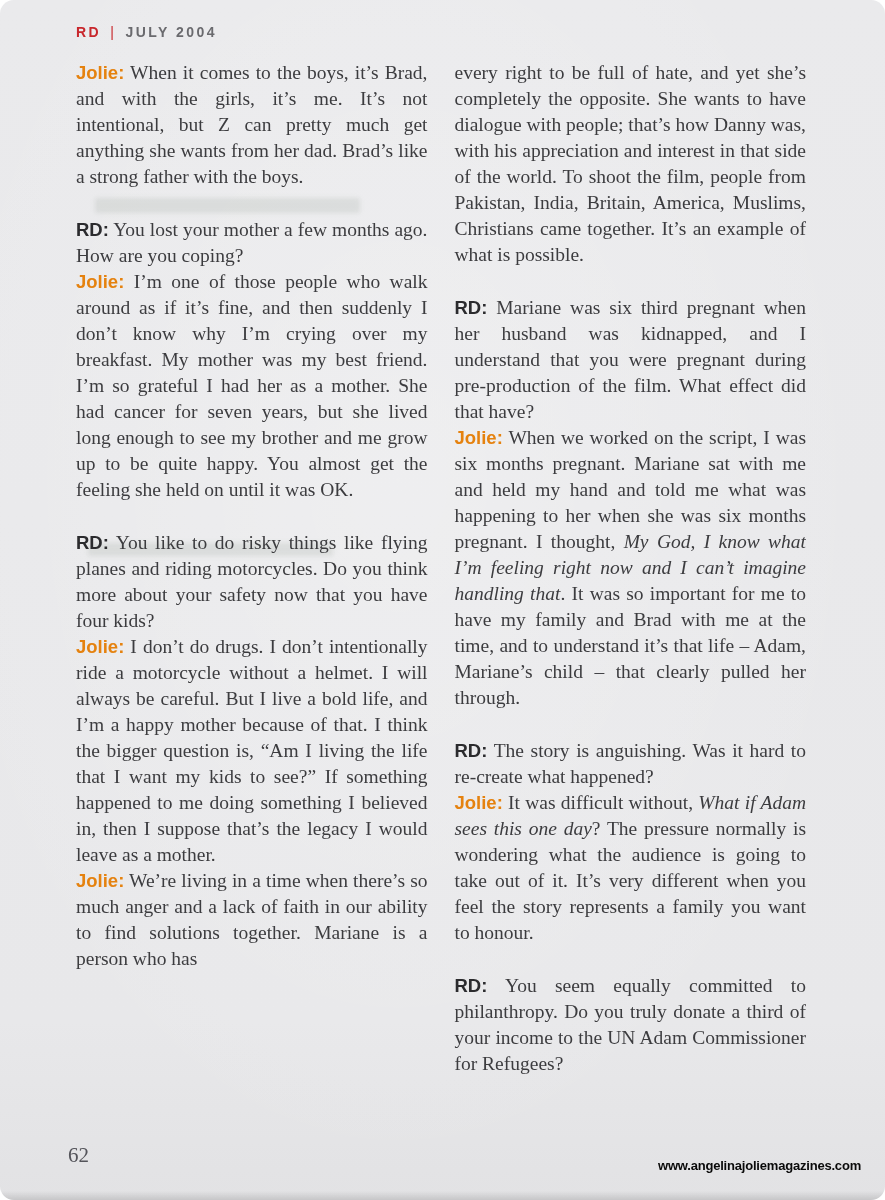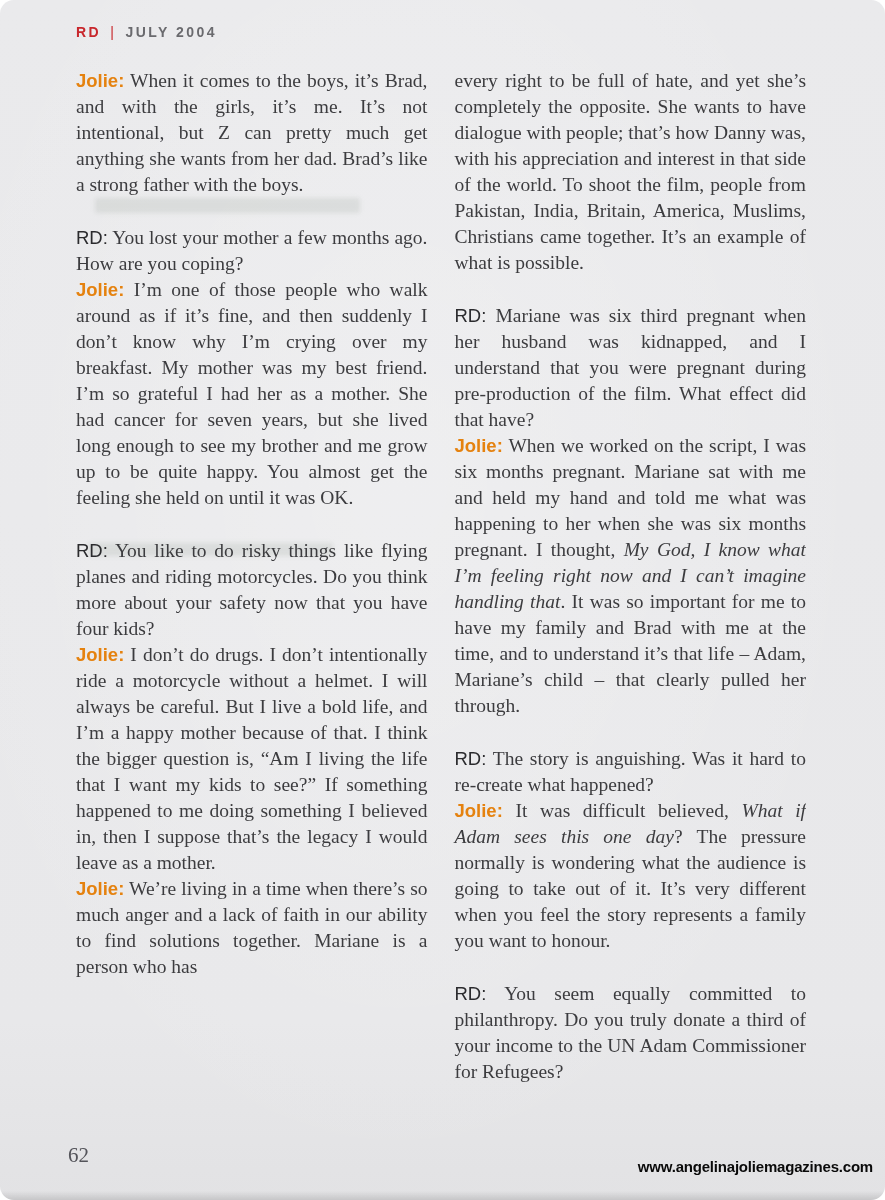--- a/index.html
+++ b/index.html
@@ -18,52 +18,52 @@
     position:absolute;left:76px;top:24px;
     font-family:"Liberation Sans", sans-serif;
     font-size:14px;letter-spacing:2.5px;
     display:flex;align-items:baseline;gap:9px;
     white-space:nowrap;
   }
   .brand{font-weight:700;color:var(--brand-red,#c8272c);}
   .pipe{color:var(--brand-red,#c8272c);font-weight:400;}
   .issue{color:var(--header-gray,#6a6a6e);font-weight:600;}
   .columns{
-    position:absolute;left:76px;top:68px;width:730px;height:1078px;
+    position:absolute;left:76px;top:60px;width:730px;height:1078px;
     display:flex;gap:27px;overflow:hidden;
   }
   .col{flex:1 1 0;min-width:0;}
   .para{
     margin:0;
     font-size:19.5px;line-height:26px;
     color:var(--body-text,#3c3c3f);
     text-align:justify;
     hyphens:none;
   }
   .para.gap{margin-top:27px;}
   .seg-jolie{
     font-family:"Liberation Sans", sans-serif;
     font-weight:700;color:var(--accent-orange,#e5820f);
     font-size:18.5px;
   }
   .seg-rd{
     font-family:"Liberation Sans", sans-serif;
-    font-weight:400;color:#2b2b2e;
+    font-weight:700;color:#2b2b2e;
     font-size:18.5px;
   }
   .seg-italic{font-style:italic;}
   .page-number{
     position:absolute;left:68px;top:1143px;
     font-size:21px;color:#54545a;
     font-family:"Liberation Serif", serif;
   }
   .watermark{
-    position:absolute;right:12px;top:1158px;
+    position:absolute;right:24px;top:1158px;
     font-family:"Liberation Sans", sans-serif;
-    font-weight:700;font-size:15px;color:#0a0a0a;
+    font-weight:700;font-size:13px;color:#0a0a0a;
     letter-spacing:-0.2px;
   }
   .ghost{
     position:absolute;background:rgba(148,158,150,0.20);
     filter:blur(2px);border-radius:2px;pointer-events:none;
   }
   .ghost-a{left:95px;top:198px;width:265px;height:15px;}
   .ghost-b{left:88px;top:543px;width:245px;height:13px;}
   .bottom-shade{
     position:absolute;left:0;bottom:0;width:100%;height:9px;
@@ -91,21 +91,21 @@
         <p class="para"><span class="seg-jolie">Jolie:</span><span class="seg-plain"> I’m one of those people who walk around as if it’s fine, and then suddenly I don’t know why I’m crying over my breakfast. My mother was my best friend. I’m so grateful I had her as a mother. She had cancer for seven years, but she lived long enough to see my brother and me grow up to be quite happy. You almost get the feeling she held on until it was OK.</span></p>
         <p class="para gap"><span class="seg-rd">RD:</span><span class="seg-plain"> You like to do risky things like flying planes and riding motorcycles. Do you think more about your safety now that you have four kids?</span></p>
         <p class="para"><span class="seg-jolie">Jolie:</span><span class="seg-plain"> I don’t do drugs. I don’t intentionally ride a motorcycle without a helmet. I will always be careful. But I live a bold life, and I’m a happy mother because of that. I think the bigger question is, “Am I living the life that I want my kids to see?” If something happened to me doing something I believed in, then I suppose that’s the legacy I would leave as a mother.</span></p>
         <p class="para"><span class="seg-jolie">Jolie:</span><span class="seg-plain"> We’re living in a time when there’s so much anger and a lack of faith in our ability to find solutions together. Mariane is a person who has</span></p>
       </div>
     <div class="col">
         <p class="para"><span class="seg-plain">every right to be full of hate, and yet she’s completely the opposite. She wants to have dialogue with people; that’s how Danny was, with his appreciation and interest in that side of the world. To shoot the film, people from Pakistan, India, Britain, America, Muslims, Christians came together. It’s an example of what is possible.</span></p>
         <p class="para gap"><span class="seg-rd">RD:</span><span class="seg-plain"> Mariane was six third pregnant when her husband was kidnapped, and I understand that you were pregnant during pre-production of the film. What effect did that have?</span></p>
         <p class="para"><span class="seg-jolie">Jolie:</span><span class="seg-plain"> When we worked on the script, I was six months pregnant. Mariane sat with me and held my hand and told me what was happening to her when she was six months pregnant. I thought, </span><span class="seg-italic">My God, I know what I’m feeling right now and I can’t imagine handling that</span><span class="seg-plain">. It was so important for me to have my family and Brad with me at the time, and to understand it’s that life – Adam, Mariane’s child – that clearly pulled her through.</span></p>
         <p class="para gap"><span class="seg-rd">RD:</span><span class="seg-plain"> The story is anguishing. Was it hard to re-create what happened?</span></p>
-        <p class="para"><span class="seg-jolie">Jolie:</span><span class="seg-plain"> It was difficult believed, </span><span class="seg-italic">What if Adam sees this one day</span><span class="seg-plain">? The pressure normally is wondering what the audience is going to take out of it. It’s very different when you feel the story represents a family you want to honour.</span></p>
+        <p class="para"><span class="seg-jolie">Jolie:</span><span class="seg-plain"> It was difficult without, </span><span class="seg-italic">What if Adam sees this one day</span><span class="seg-plain">? The pressure normally is wondering what the audience is going to take out of it. It’s very different when you feel the story represents a family you want to honour.</span></p>
         <p class="para gap"><span class="seg-rd">RD:</span><span class="seg-plain"> You seem equally committed to philanthropy. Do you truly donate a third of your income to the UN Adam Commissioner for Refugees?</span></p>
       </div>
   </div>
 
   <div class="page-number">62</div>
   <div class="watermark">www.angelinajoliemagazines.com</div>
 
   <div class="bottom-shade"></div>
 </div>
 

